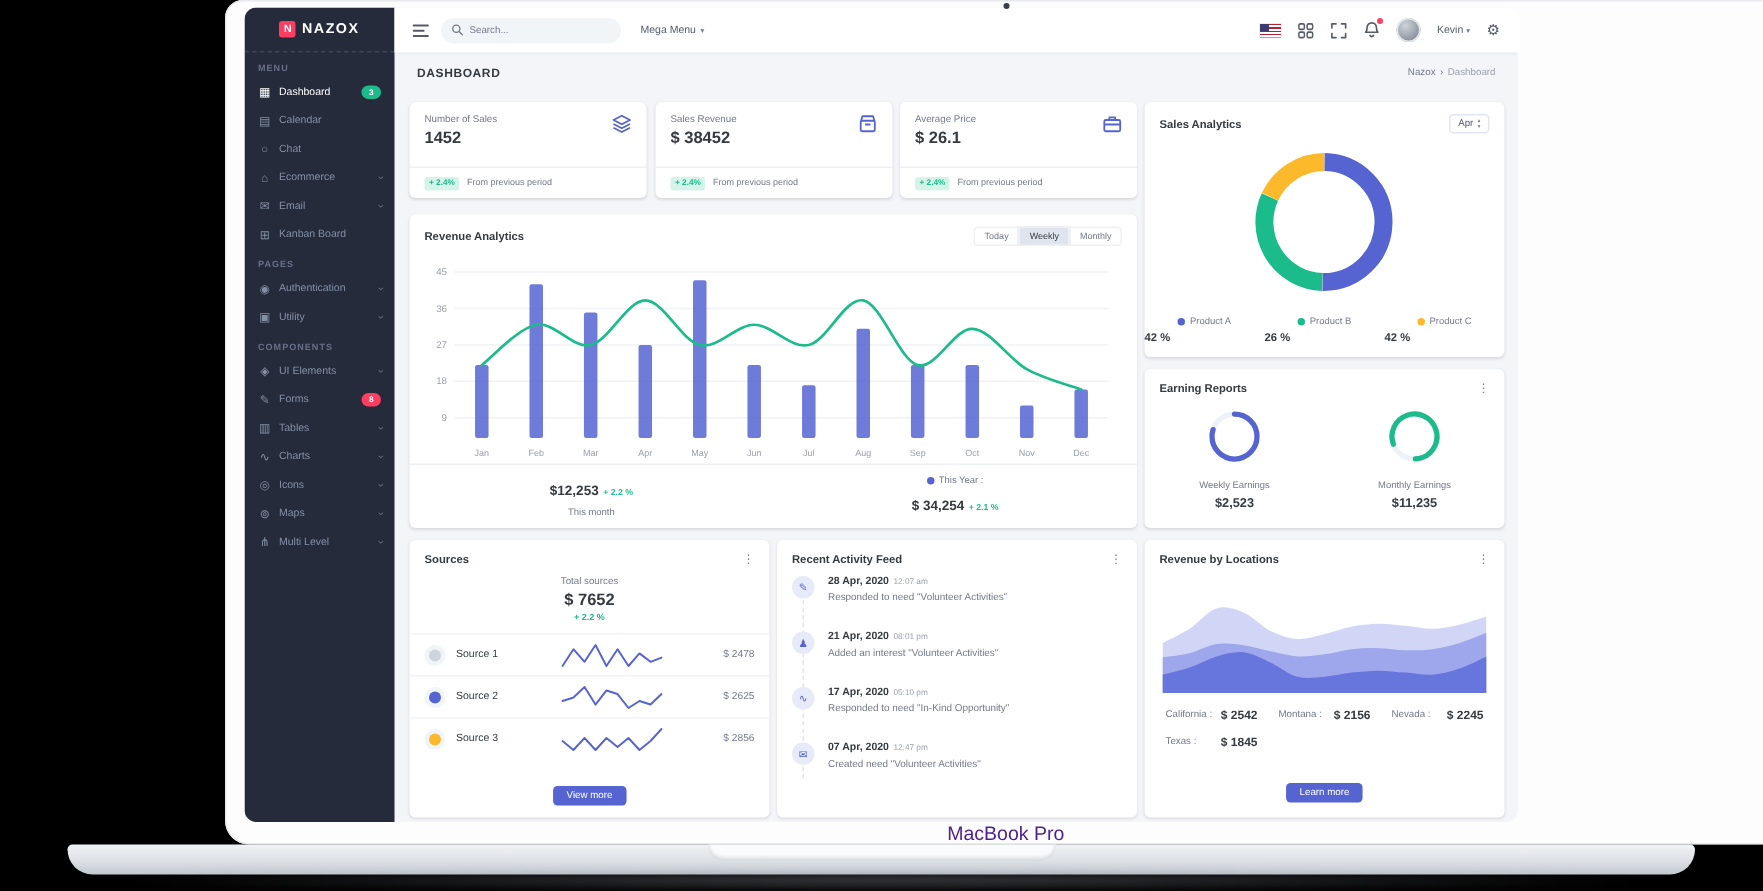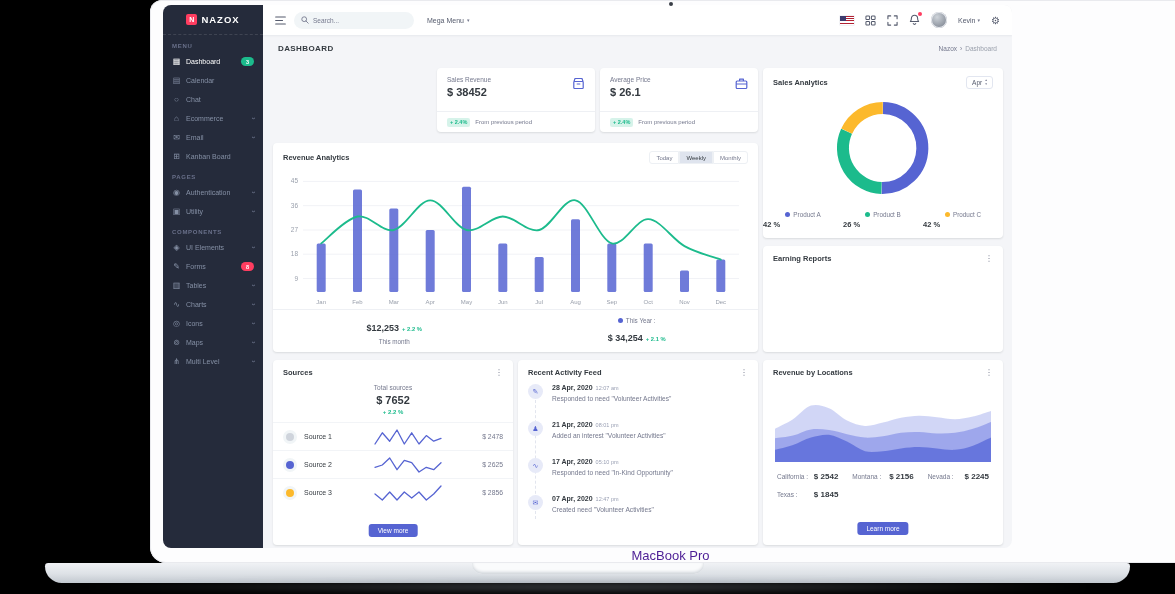--- a/index.html
+++ b/index.html
@@ -278,20 +278,39 @@
 
         <div class="pagehead">
           <span class="pagetitle">DASHBOARD</span>
           <span class="crumbs">
             <span>Nazox</span>
             <span>›</span>
             <span class="cur">Dashboard</span>
           </span>
         </div>
 
+        <div class="card" style="left:10px;top:63px;width:158px;height:64px;">
+          <div class="stat-body">
+            <div class="stat-label">Number of Sales</div>
+            <div class="stat-value">1452</div>
+          </div>
+          <span class="stat-icon">
+            <svg width="13" height="13" viewBox="0 0 13 13">
+                <g fill="none" stroke="#5664d2" stroke-width="1.2" stroke-linejoin="round">
+                  <path d="M6.5 1.2 12 4 6.5 6.8 1 4z"></path>
+                  <path d="M1 6.7 6.5 9.5 12 6.7"></path>
+                  <path d="M1 9.2 6.5 12 12 9.2"></path>
+                </g>
+              </svg>
+          </span>
+          <div class="stat-foot">
+            <span class="badge-soft">+ 2.4%</span>
+            <span class="stat-note">From previous period</span>
+          </div>
+        </div>
         <div class="card" style="left:174px;top:63px;width:158px;height:64px;">
           <div class="stat-body">
             <div class="stat-label">Sales Revenue</div>
             <div class="stat-value">$ 38452</div>
           </div>
           <span class="stat-icon">
             <svg width="13" height="13" viewBox="0 0 13 13">
                 <g fill="none" stroke="#5664d2" stroke-width="1.2" stroke-linejoin="round">
                   <path d="M2 4.5 3 1.5h7l1 3"></path>
                   <rect x="1.8" y="4.5" width="9.4" height="7" rx="0.8"></rect>
@@ -425,20 +444,38 @@
               <div class="leg-val">42 %</div>
             </div>
           </div>
         </div>
 
         <div class="card" style="left:500px;top:241px;width:240px;height:106px;text-align:right;">
           <div class="cardhead">
             <span class="cardtitle">Earning Reports</span>
             <span class="kebab">⋮</span>
           </div>
+          <div class="earn-grid">
+            <div class="earn-col">
+              <div id="radial-0"><svg width="38" height="38" xmlns="http://www.w3.org/2000/svg">
+                    <circle cx="19" cy="19" r="15" fill="none" stroke="#eef1f6" stroke-width="3.5"></circle>
+                    <circle cx="19" cy="19" r="15" fill="none" stroke="#5664d2" stroke-width="3.5" pathLength="100" stroke-dasharray="80 20" stroke-linecap="round" transform="rotate(270 19 19)"></circle>
+                  </svg></div>
+              <div class="earn-label">Weekly Earnings</div>
+              <div class="earn-val">$2,523</div>
+            </div>
+            <div class="earn-col">
+              <div id="radial-1"><svg width="38" height="38" xmlns="http://www.w3.org/2000/svg">
+                    <circle cx="19" cy="19" r="15" fill="none" stroke="#eef1f6" stroke-width="3.5"></circle>
+                    <circle cx="19" cy="19" r="15" fill="none" stroke="#1cbb8c" stroke-width="3.5" pathLength="100" stroke-dasharray="80 20" stroke-linecap="round" transform="rotate(160 19 19)"></circle>
+                  </svg></div>
+              <div class="earn-label">Monthly Earnings</div>
+              <div class="earn-val">$11,235</div>
+            </div>
+          </div>
         </div>
 
         <div class="card" style="left:10px;top:355px;width:240px;height:185px;">
           <div class="cardhead">
             <span class="cardtitle">Sources</span>
             <span class="kebab">⋮</span>
           </div>
           <div class="src-top">
             <div class="src-total-label">Total sources</div>
             <div class="src-total">$ 7652</div>

